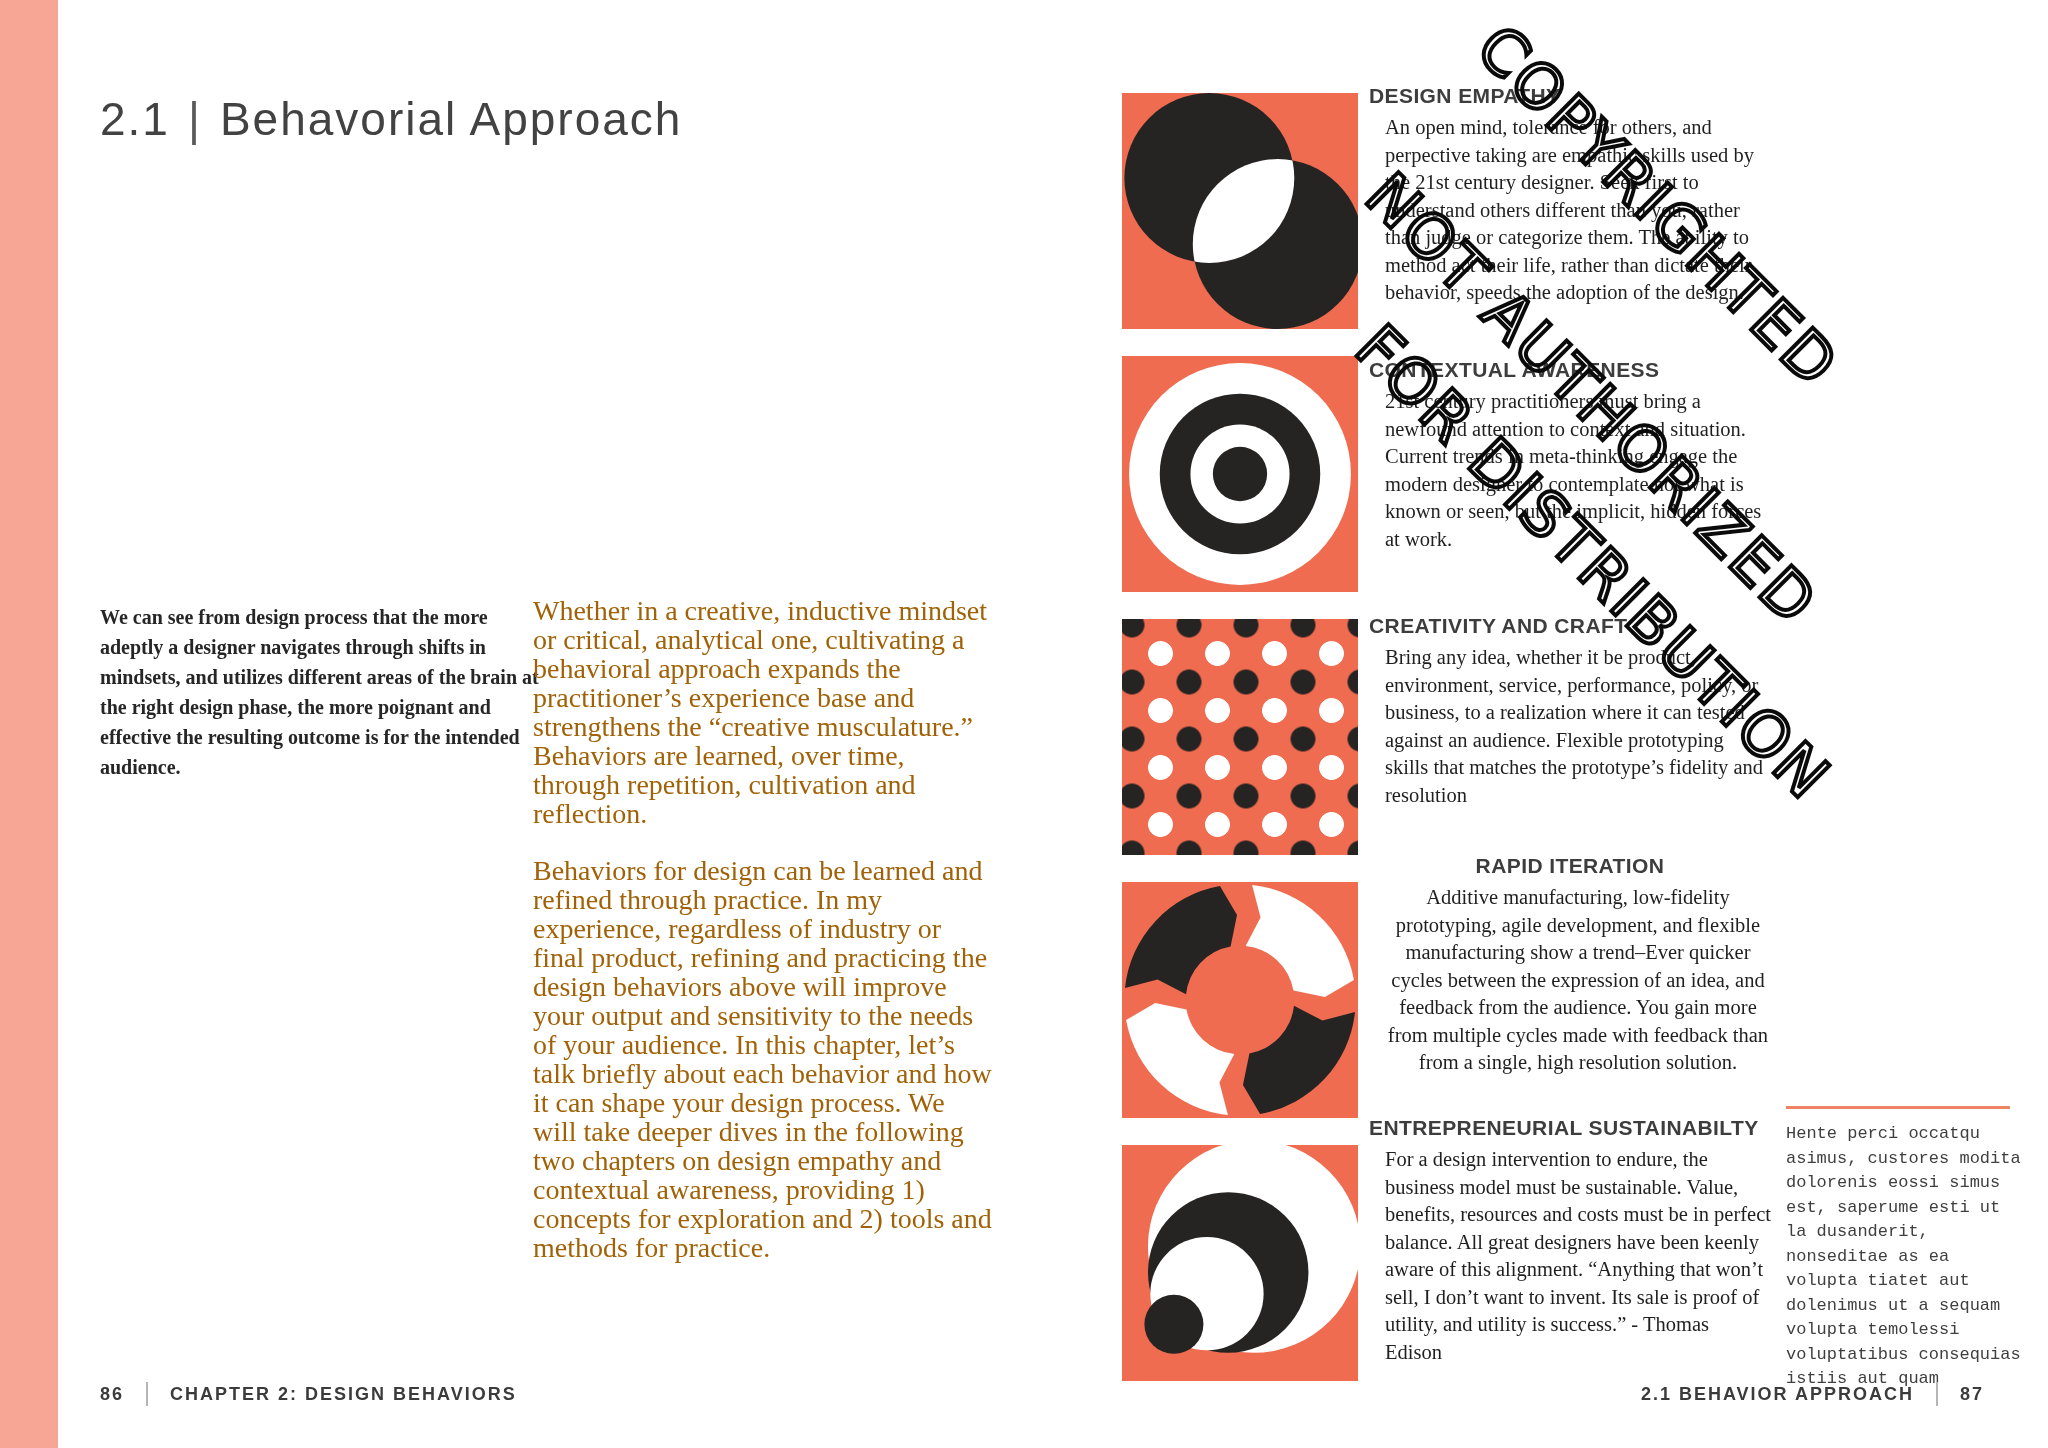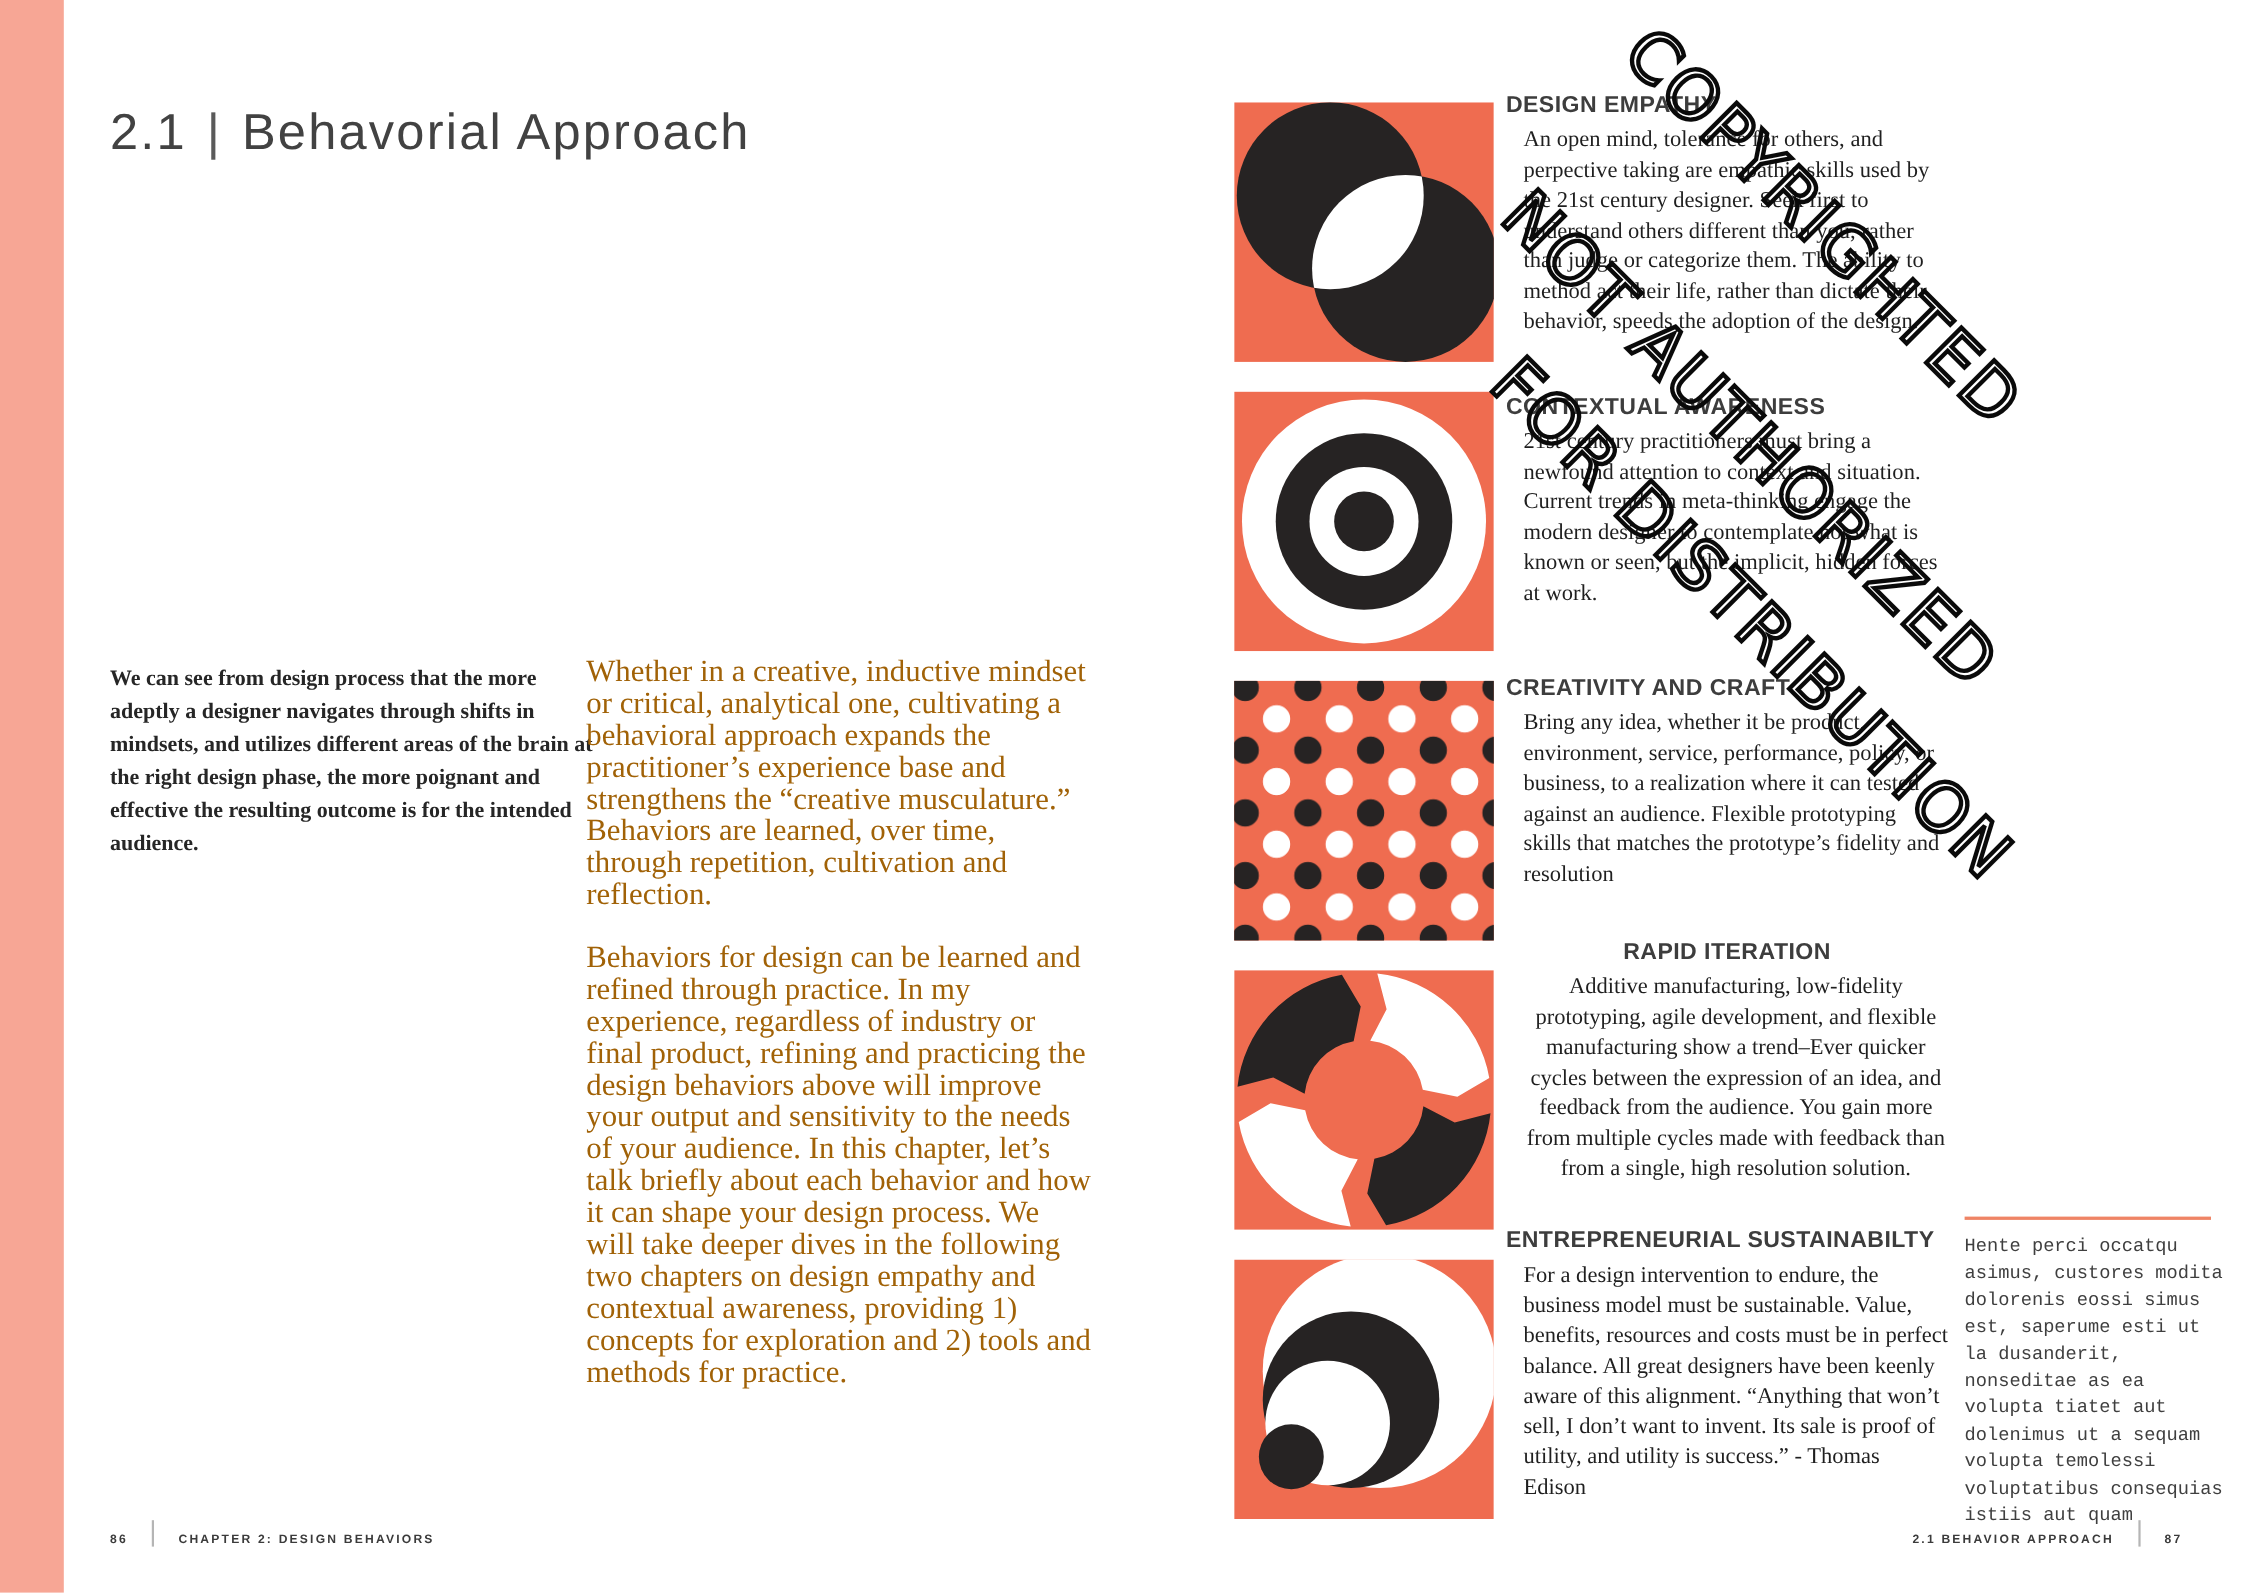--- a/index.html
+++ b/index.html
@@ -46,22 +46,22 @@
     font-family:Liberation Mono, monospace; font-size:17px; line-height:24.5px;
     color:#3f3f3f; font-weight:400; }
 
   .watermark-line { position:absolute; white-space:nowrap; z-index:5;
     font-family:"DejaVu Sans", sans-serif; font-size:62px; font-weight:400;
     letter-spacing:3px; color:transparent; -webkit-text-stroke:4px #0a0a0a;
     transform:rotate(45deg); transform-origin:0 50%; height:70px; line-height:70px; }
   #wm1 { left:1488px; top:2px; } #wm2 { left:1377px; top:150px; } #wm3 { left:1367px; top:302px; }
 
   .footer { position:absolute; top:1382px; font-family:"Liberation Sans", sans-serif;
-    font-weight:700; font-size:11px; letter-spacing:2px; color:#3b3b3b;
-    display:flex; align-items:flex-end; gap:22px; }
+    font-weight:700; font-size:18px; letter-spacing:2px; color:#3b3b3b;
+    display:flex; align-items:center; gap:22px; }
   .footer-left { left:100px; }
   .footer-right { right:64px; }
   .footer .vbar { width:2px; height:24px; background:#b5b5b5; }
 </style>
 </head>
 <body>
 
 <div class="pink-strip"></div>
 
 <h1 class="title">

